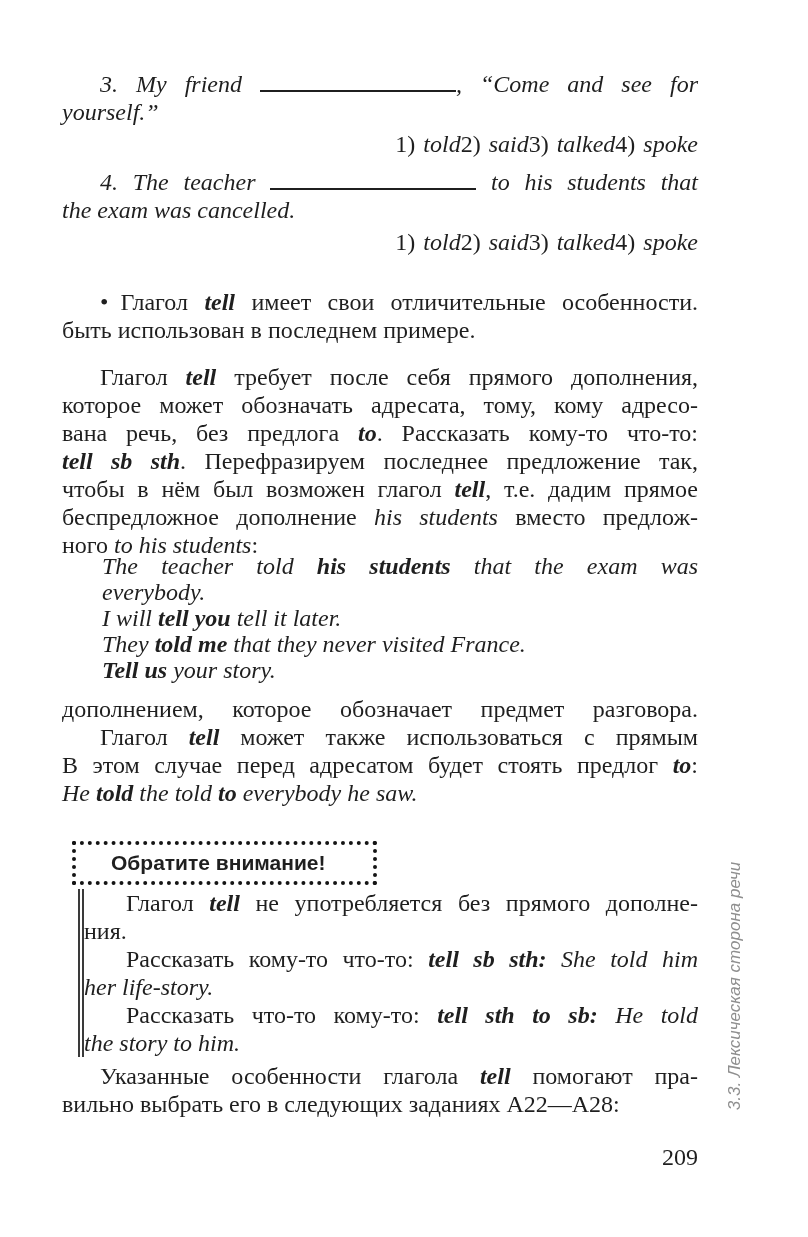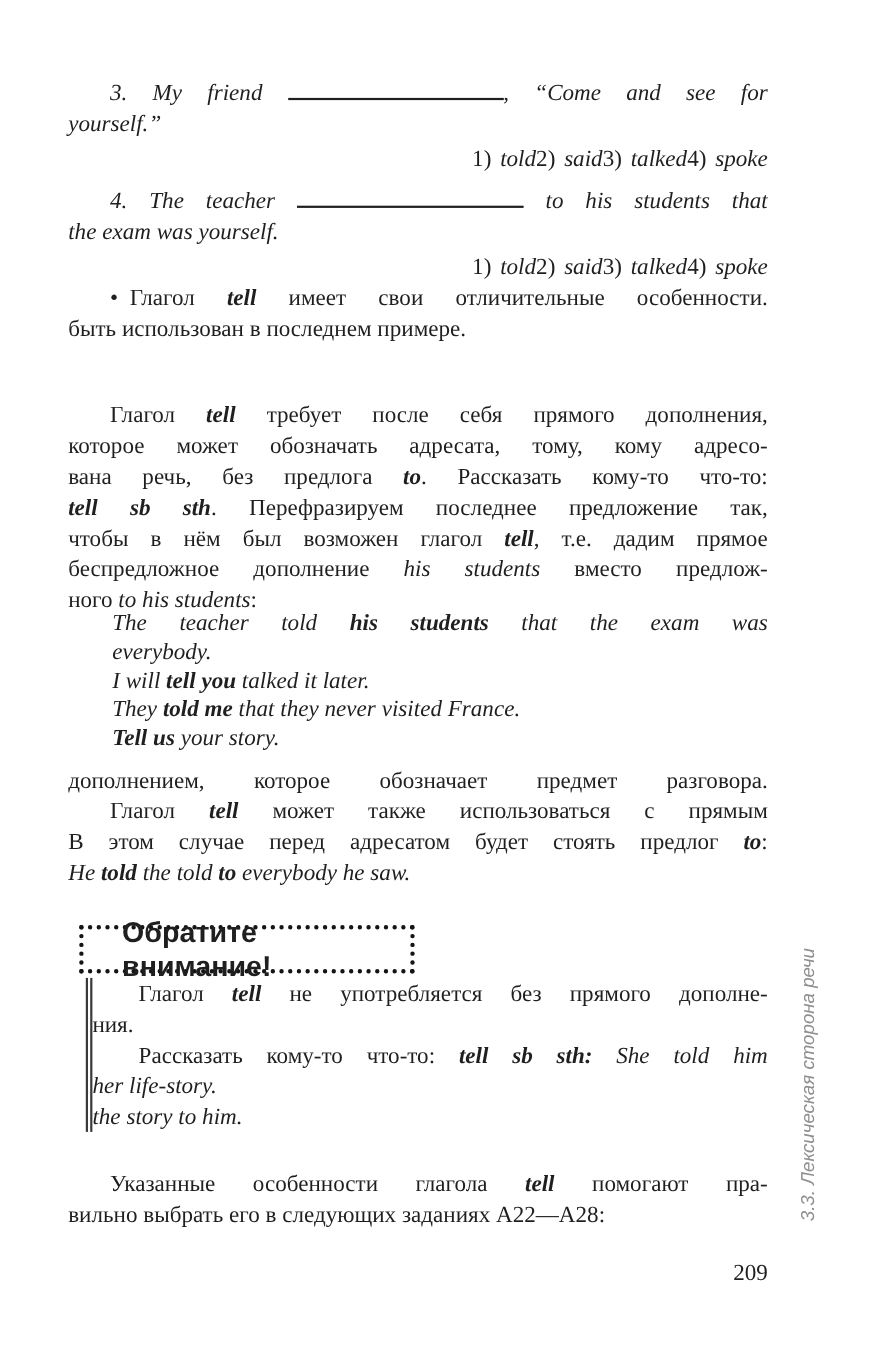--- a/index.html
+++ b/index.html
@@ -1,43 +1,43 @@
 <!DOCTYPE html>
 <html><head>
 <meta charset="utf-8">
 <style>
   html,body{margin:0;padding:0;}
   body{
     width:808px;height:1237px;position:relative;overflow:hidden;
     background:#ffffff;color:#1f1f1f;
     font-family:"Liberation Serif",serif;
   }
-  .sec{position:absolute;left:62px;width:636px;font-size:21px;line-height:28px;}
+  .sec{position:absolute;left:62px;width:636px;font-size:24px;line-height:28px;}
   .line{text-align:justify;text-align-last:justify;}
   .line.last{text-align-last:left;}
   .line.indent{padding-left:38px;}
   .b{font-weight:700;}
   .i{font-style:italic;}
   .blank{display:inline-block;height:4px;border-bottom:2px solid currentColor;}
   .opts{display:flex;justify-content:flex-end;padding-left:38px;box-sizing:border-box;}
   .opt > span:first-child{margin-right:8px;}
   .opt > span:last-child{font-style:italic;}
   #q3{top:70px;}
   #opts1{top:130px;}
   #q4{top:168px;}
   #opts2{top:228px;}
-  #intro{top:256px;}
+  #intro{top:288px;}
   #rule{top:363px;}
   #examples{top:553px;left:102px;width:596px;line-height:26px;}
   #usage{top:695px;}
   #notebox{
     position:absolute;left:72px;top:841px;width:305px;height:44px;
     box-sizing:border-box;border:4px dotted #141414;
     display:flex;align-items:center;padding-left:35px;
-    font-family:"Liberation Sans",sans-serif;font-weight:700;font-size:26px;
+    font-family:"Liberation Sans",sans-serif;font-weight:700;font-size:21px;
   }
   #notebody{
     top:889px;left:78px;width:620px;box-sizing:border-box;
     border-left:6px double #3a3a3a;
   }
   #notebody .line.indent{padding-left:42px;}
   #closing{top:1062px;}
   #pagenum{top:1143px;text-align:right;}
   #sidebar{
     position:absolute;left:590px;top:976px;width:290px;text-align:center;
@@ -54,21 +54,21 @@
     <div class="line last"><span class="i">yourself.”</span></div>
   </section>
 <div id="opts1" class="sec opts">
     <span class="opt"><span>1)</span><span>told</span></span>
     <span class="opt"><span>2)</span><span>said</span></span>
     <span class="opt"><span>3)</span><span>talked</span></span>
     <span class="opt"><span>4)</span><span>spoke</span></span>
   </div>
 <section id="q4" class="sec">
     <div class="line indent"><span class="i">4. The teacher </span><span class="blank" style="width: 206px;"></span><span class="i"> to his students that</span></div>
-    <div class="line last"><span class="i">the exam was yourself.</span></div>
+    <div class="line last"><span class="i">the exam was cancelled.</span></div>
   </section>
 <div id="opts2" class="sec opts">
     <span class="opt"><span>1)</span><span>told</span></span>
     <span class="opt"><span>2)</span><span>said</span></span>
     <span class="opt"><span>3)</span><span>talked</span></span>
     <span class="opt"><span>4)</span><span>spoke</span></span>
   </div>
 
 <section id="intro" class="sec">
     <div class="line indent"><span class="">• Глагол </span><span class="b i">tell</span><span class=""> имеет свои отличительные особенности.</span></div>
@@ -79,39 +79,40 @@
     <div class="line"><span class="">которое может обозначать адресата, тому, кому адресо-</span></div>
     <div class="line"><span class="">вана речь, без предлога </span><span class="b i">to</span><span class="">. Рассказать кому-то что-то:</span></div>
     <div class="line"><span class="b i">tell sb sth</span><span class="">. Перефразируем последнее предложение так,</span></div>
     <div class="line"><span class="">чтобы в нём был возможен глагол </span><span class="b i">tell</span><span class="">, т.е. дадим прямое</span></div>
     <div class="line"><span class="">беспредложное дополнение </span><span class="i">his students</span><span class=""> вместо предлож-</span></div>
     <div class="line last"><span class="">ного </span><span class="i">to his students</span><span class="">:</span></div>
   </section>
 <section id="examples" class="sec">
     <div class="line"><span class="i">The teacher told </span><span class="b i">his students</span><span class="i"> that the exam was</span></div>
     <div class="line last"><span class="i">everybody.</span></div>
-    <div class="line last"><span class="i">I will </span><span class="b i">tell you</span><span class="i"> talked it later.</span></div>
+    <div class="line last"><span class="i">I will </span><span class="b i">tell you</span><span class="i"> tell it later.</span></div>
     <div class="line last"><span class="i">They </span><span class="b i">told me</span><span class="i"> that they never visited France.</span></div>
     <div class="line last"><span class="b i">Tell us</span><span class="i"> your story.</span></div>
   </section>
 <section id="usage" class="sec">
     <div class="line"><span class="">дополнением, которое обозначает предмет разговора.</span></div>
     <div class="line indent"><span class="">Глагол </span><span class="b i">tell</span><span class=""> может также использоваться с прямым</span></div>
     <div class="line"><span class="">В этом случае перед адресатом будет стоять предлог </span><span class="b i">to</span><span class="">:</span></div>
     <div class="line last"><span class="i">He </span><span class="b i">told</span><span class="i"> the told </span><span class="b i">to</span><span class="i"> everybody he saw.</span></div>
   </section>
 
 <div id="notebox">
   <span>Обратите внимание!</span>
 </div>
 <section id="notebody" class="sec" style="border-left-color: rgb(58, 58, 58);">
     <div class="line indent"><span class="">Глагол </span><span class="b i">tell</span><span class=""> не употребляется без прямого дополне-</span></div>
     <div class="line last"><span class="">ния.</span></div>
     <div class="line indent"><span class="">Рассказать кому-то что-то: </span><span class="b i">tell sb sth:</span><span class="i"> She told him</span></div>
     <div class="line last"><span class="i">her life-story.</span></div>
+    <div class="line indent"><span class="">Рассказать что-то кому-то: </span><span class="b i">tell sth to sb:</span><span class="i"> He told</span></div>
     <div class="line last"><span class="i">the story to him.</span></div>
   </section>
 
 <section id="closing" class="sec">
     <div class="line indent"><span class="">Указанные особенности глагола </span><span class="b i">tell</span><span class=""> помогают пра-</span></div>
     <div class="line last"><span class="">вильно выбрать его в следующих заданиях А22—А28:</span></div>
   </section>
 
 <div id="pagenum" class="sec">209</div>
 <div id="sidebar" style="color: rgb(143, 143, 143);">3.3. Лексическая сторона речи</div>

